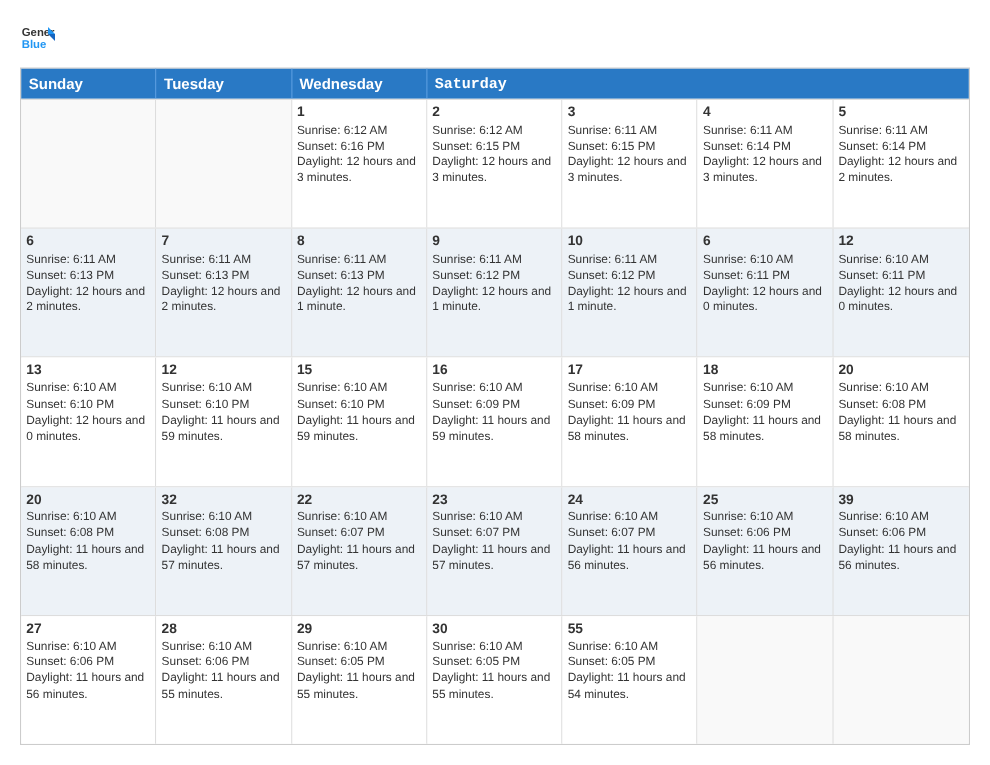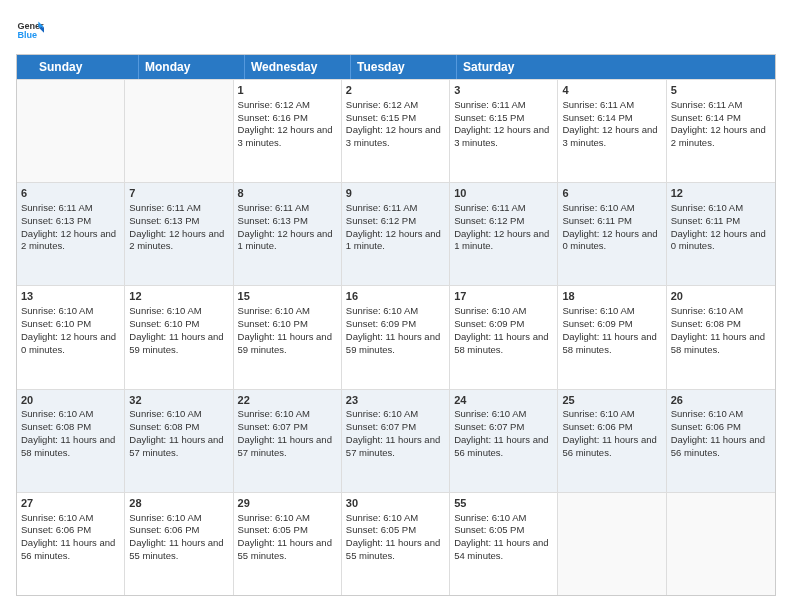--- a/index.html
+++ b/index.html
@@ -48,31 +48,30 @@
     .calendar {
       flex: 1;
       display: flex;
       flex-direction: column;
       border: 1px solid #ccc;
     }
     .cal-header {
       display: grid;
       grid-template-columns: repeat(7, 1fr);
       background: #2979c5;
-      padding-left: 16px;
     }
     .cal-header-cell {
       color: #fff;
       font-size: 12px;
       font-weight: bold;
       padding: 5px 6px;
       border-right: 1px solid #5599dd;
       text-align: left;
     }
-    .cal-header-cell:last-child { border-right: none; }
+    .cal-header-cell:last-child { border-right: none; font-family: Liberation Mono, monospace; }
     .cal-body {
       flex: 1;
       display: flex;
       flex-direction: column;
     }
     .cal-row {
       display: grid;
       grid-template-columns: repeat(7, 1fr);
       flex: 1;
       border-top: 1px solid #ddd;
@@ -122,23 +121,22 @@
     </div>
     <div class="title-area">
       <div class="month-title"></div>
       <div class="subtitle"></div>
     </div>
   </div>
 
   <div class="calendar">
     <div class="cal-header" id="cal-header-row">
         <div class="cal-header-cell">Sunday</div>
-        <div class="cal-header-cell">Monday</div>
+        <div class="cal-header-cell">Tuesday</div>
         <div class="cal-header-cell">Wednesday</div>
-        <div class="cal-header-cell">Tuesday</div>
         <div class="cal-header-cell">Saturday</div>
       </div>
     <div class="cal-body" id="cal-body">
         <div class="cal-row">
           <div class="cal-cell empty"></div>
           <div class="cal-cell empty"></div>
           <div class="cal-cell"><span class="day-num">1</span><span style="white-space: pre-line;">Sunrise: 6:12 AM
 Sunset: 6:16 PM
 Daylight: 12 hours and 3 minutes.</span></div>
           <div class="cal-cell"><span class="day-num">2</span><span style="white-space: pre-line;">Sunrise: 6:12 AM
@@ -212,21 +210,21 @@
 Daylight: 11 hours and 57 minutes.</span></div>
           <div class="cal-cell"><span class="day-num">23</span><span style="white-space: pre-line;">Sunrise: 6:10 AM
 Sunset: 6:07 PM
 Daylight: 11 hours and 57 minutes.</span></div>
           <div class="cal-cell"><span class="day-num">24</span><span style="white-space: pre-line;">Sunrise: 6:10 AM
 Sunset: 6:07 PM
 Daylight: 11 hours and 56 minutes.</span></div>
           <div class="cal-cell"><span class="day-num">25</span><span style="white-space: pre-line;">Sunrise: 6:10 AM
 Sunset: 6:06 PM
 Daylight: 11 hours and 56 minutes.</span></div>
-          <div class="cal-cell"><span class="day-num">26</span><span style="white-space: pre-line;">Sunrise: 6:10 AM
+          <div class="cal-cell"><span class="day-num">39</span><span style="white-space: pre-line;">Sunrise: 6:10 AM
 Sunset: 6:06 PM
 Daylight: 11 hours and 56 minutes.</span></div>
         </div>
         <div class="cal-row">
           <div class="cal-cell"><span class="day-num">27</span><span style="white-space: pre-line;">Sunrise: 6:10 AM
 Sunset: 6:06 PM
 Daylight: 11 hours and 56 minutes.</span></div>
           <div class="cal-cell"><span class="day-num">28</span><span style="white-space: pre-line;">Sunrise: 6:10 AM
 Sunset: 6:06 PM
 Daylight: 11 hours and 55 minutes.</span></div>

